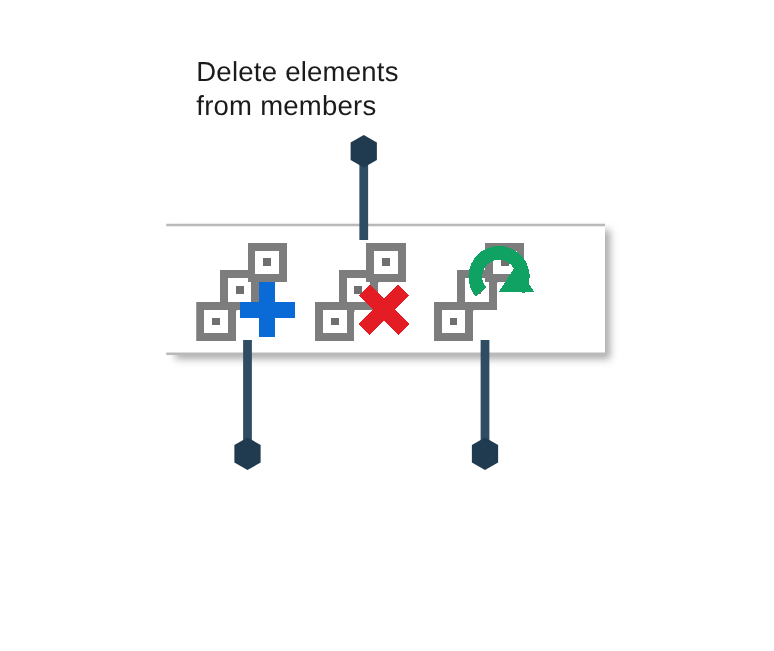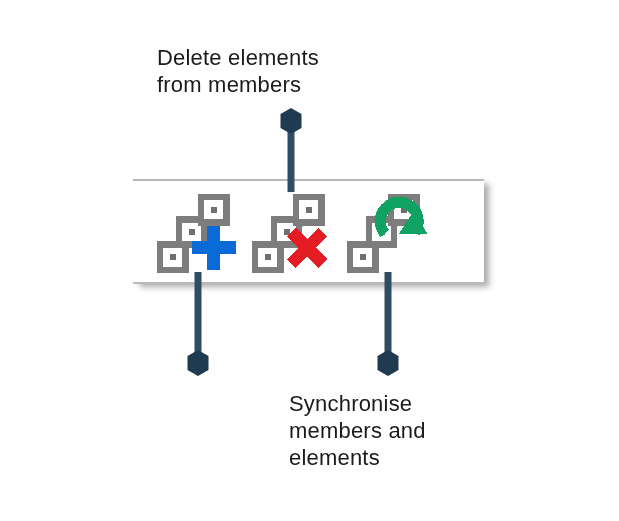--- a/index.html
+++ b/index.html
@@ -134,17 +134,14 @@
     <rect class="pin-line" x="8.5" y="2" width="7" height="86"></rect>
     <polygon class="pin-head" points="12,80 22.5,86 22.5,100 12,106 1.5,100 1.5,86"></polygon>
   </svg>
 
   <svg class="pin pin-bottom-right" width="24" height="106" viewBox="0 0 24 106">
     <rect class="pin-line" x="8.5" y="2" width="7" height="86"></rect>
     <polygon class="pin-head" points="12,80 22.5,86 22.5,100 12,106 1.5,100 1.5,86"></polygon>
   </svg>
 
 
-  <div class="annotation-label label-sync">Synchronise
-members and
-elements</div>
 
 </div>
 
 </body></html>

